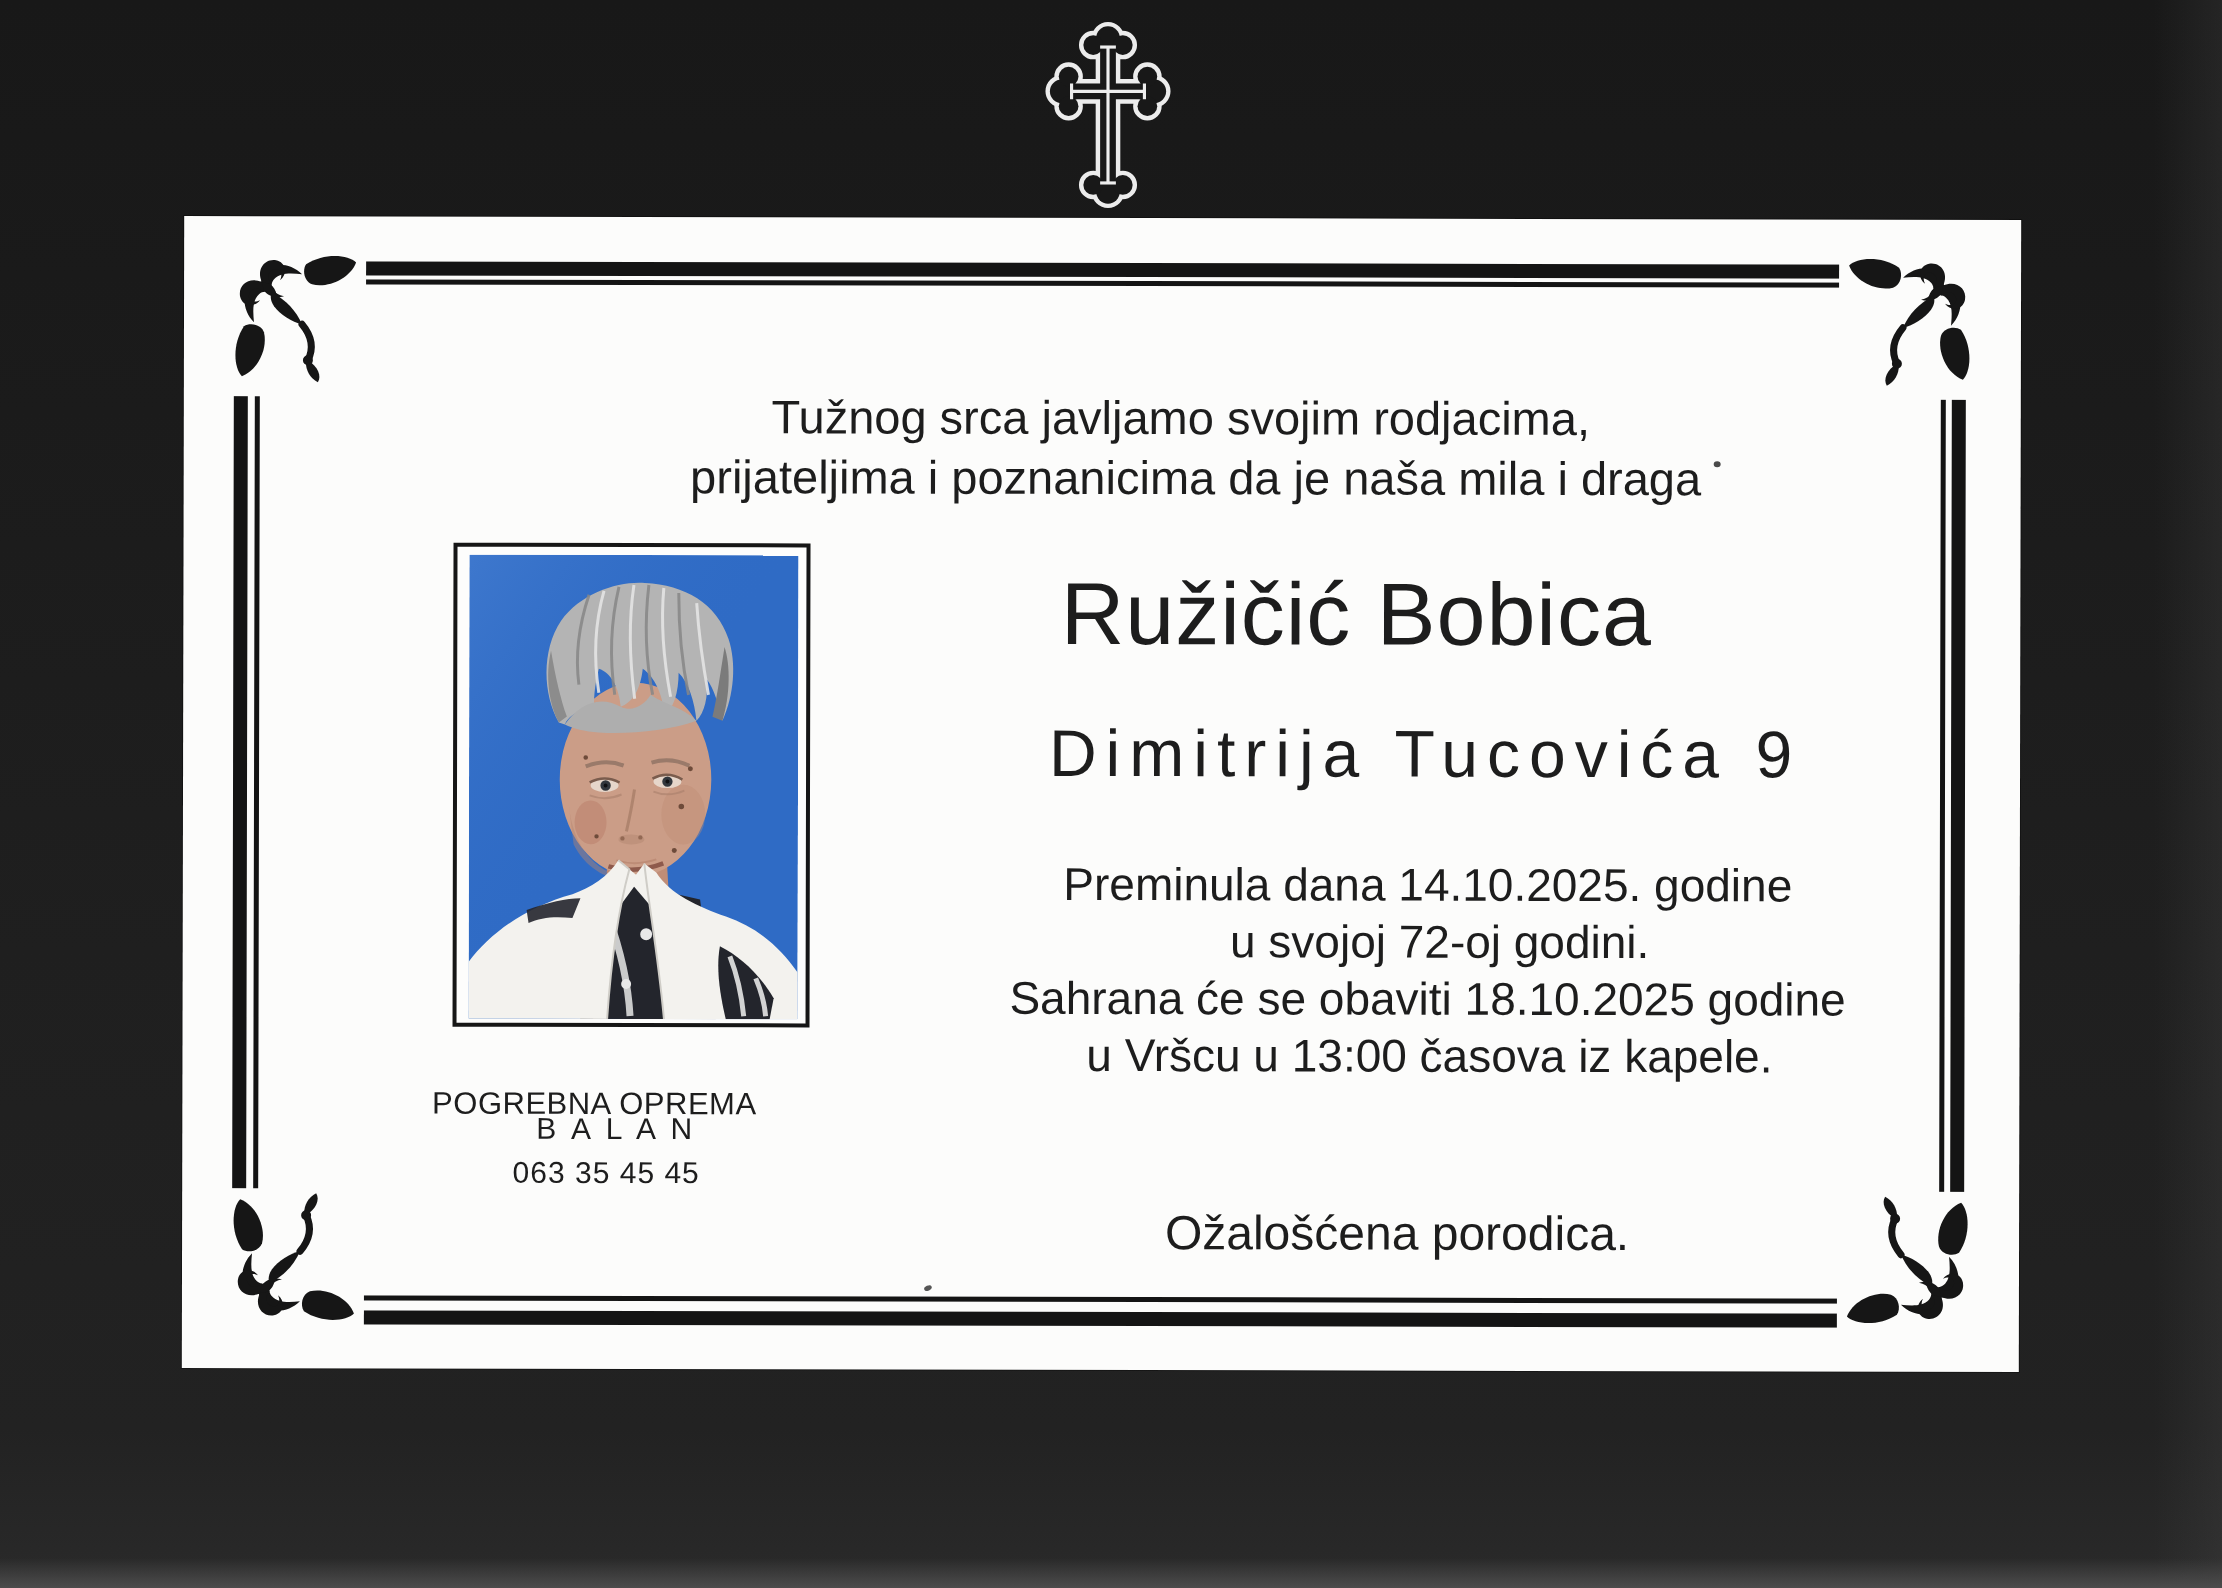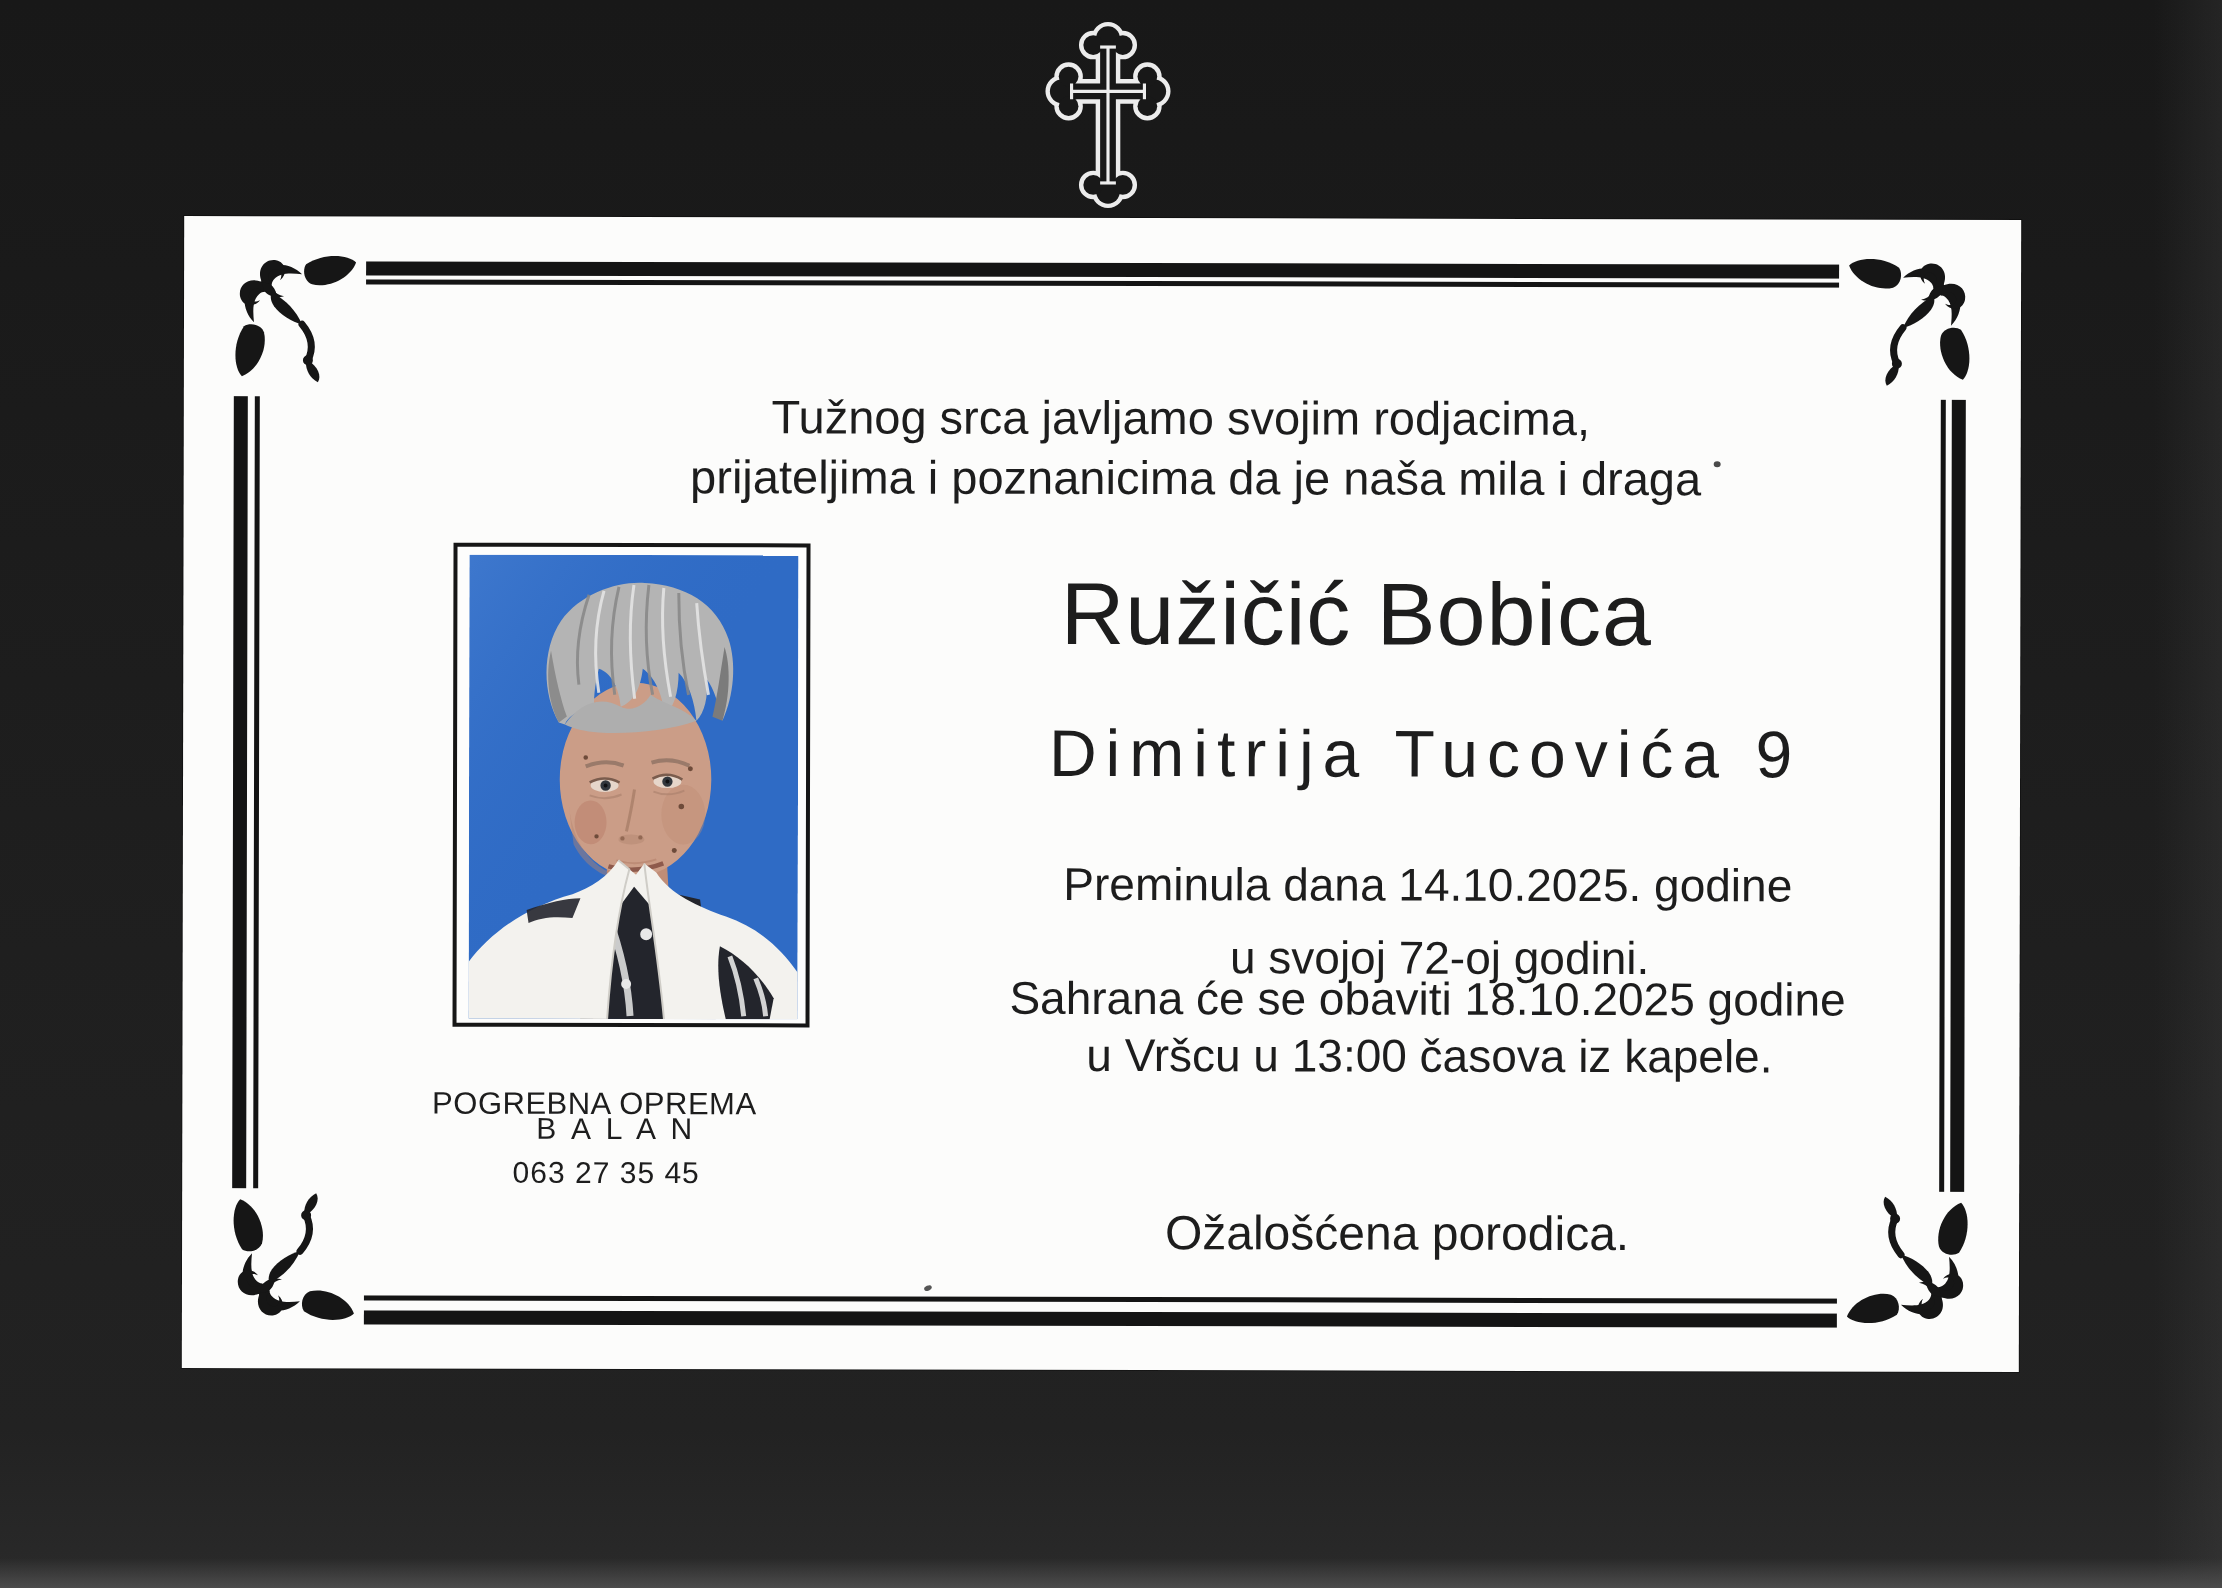--- a/index.html
+++ b/index.html
@@ -187,29 +187,29 @@
       <circle cx="80" cy="112" r="5" fill="#161616"></circle>
     </svg>
 
     <div class="abs txt intro" style="left:997px;top:173px;">Tužnog srca javljamo svojim rodjacima,</div>
     <div class="abs txt intro" style="left:1012px;top:233px;">prijateljima i poznanicima da je naša mila i draga</div>
 
     <div class="abs txt name" style="left:1173px;top:345px;">Ružičić Bobica</div>
     <div class="abs txt address" style="left:1242px;top:498px;">Dimitrija Tucovića 9</div>
 
     <div class="abs txt details" style="left:1245px;top:640px;">Preminula dana 14.10.2025. godine</div>
-    <div class="abs txt details" style="left:1257px;top:697px;margin-top:16px;">u svojoj 72-oj godini.</div>
+    <div class="abs txt details" style="left:1257px;top:697px;">u svojoj 72-oj godini.</div>
     <div class="abs txt details" style="left:1245px;top:754px;">Sahrana će se obaviti 18.10.2025 godine</div>
     <div class="abs txt details" style="left:1247px;top:811px;">u Vršcu u 13:00 časova iz kapele.</div>
 
     <div class="abs txt closing" style="left:1215px;top:987px;">Ožalošćena porodica.</div>
 
     <div class="abs txt fh1" style="left:412px;top:869px;">POGREBNA OPREMA</div>
     <div class="abs txt fh2" style="left:434px;top:895px;">B A L A N</div>
-    <div class="abs txt fh3" style="left:424px;top:939px;">063 27 35 45</div>
+    <div class="abs txt fh3" style="left:424px;top:939px;">063 35 45 45</div>
 
     <div id="photo-frame" class="abs">
       <svg viewBox="0 0 330 465" preserveAspectRatio="none">
         <defs>
           <linearGradient id="bgG" x1="0" y1="0" x2="1" y2="1">
             <stop offset="0" stop-color="#4a82d4" stop-opacity=".55"></stop>
             <stop offset=".5" stop-color="#2f6bc5" stop-opacity="0"></stop>
           </linearGradient>
         </defs>
         <rect width="330" height="465" fill="#2f6bc5"></rect>

